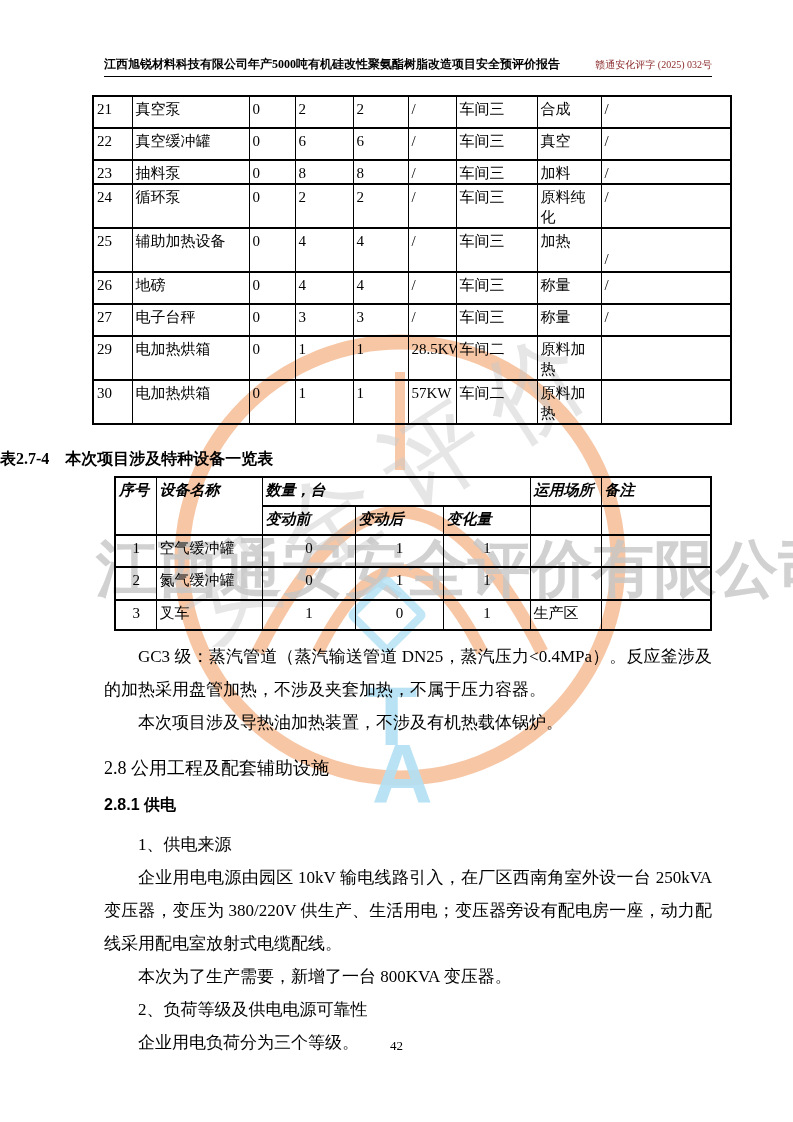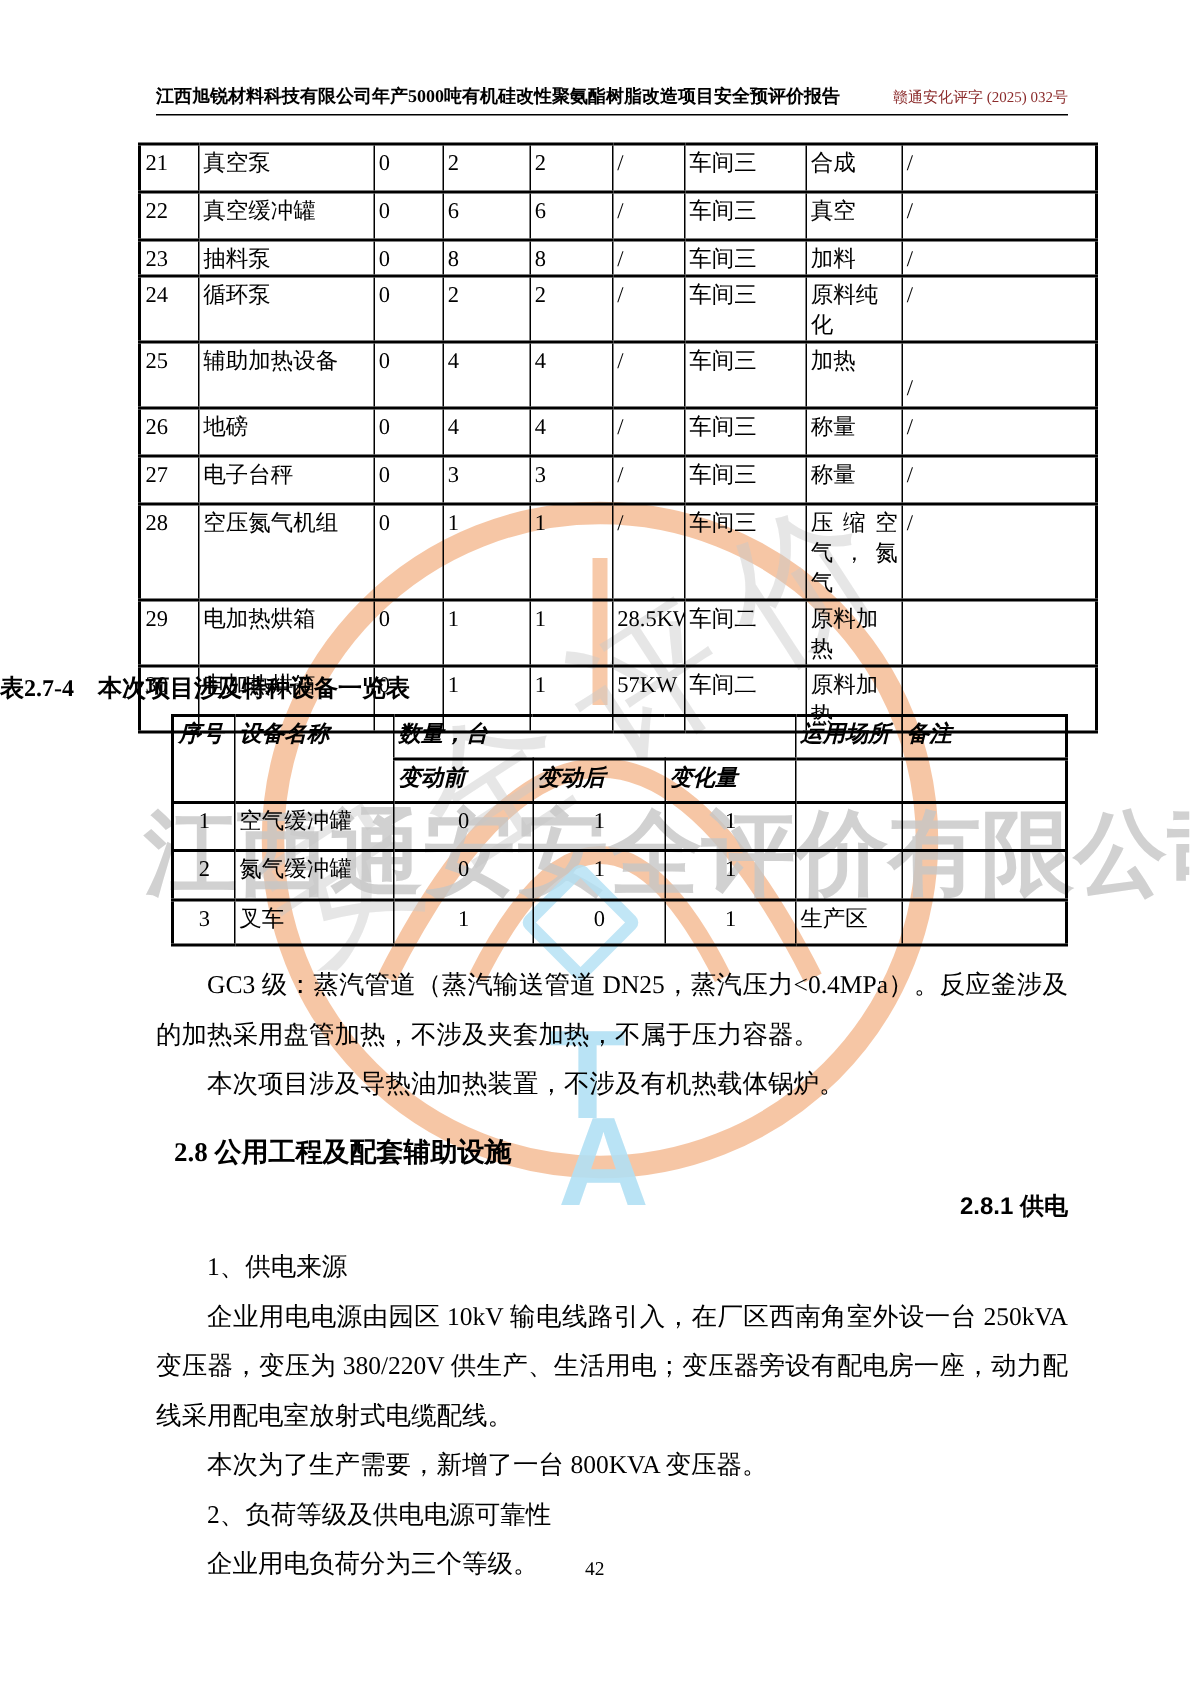--- a/index.html
+++ b/index.html
@@ -32,23 +32,23 @@
         font-size:15px;font-weight:normal;padding:2px 2px 0 3px;
         vertical-align:top;line-height:20px;overflow:hidden;text-align:left;}
   #table1{border:2px solid #000;}
   #table2{border:2px solid #000;}
   #table2 th{font-weight:bold;font-style:italic;}
   #table2 td.num, #table2 td.no{text-align:center;}
   .note-low{vertical-align:bottom;padding-bottom:2px;}
   .t2title{left:0;top:449px;width:793px;font-size:16px;font-weight:bold;}
   .bodytext{left:104px;top:640px;width:608px;font-size:17px;}
   .bodytext p{margin:0;line-height:33px;text-indent:2em;text-align:justify;}
-  .bodytext h2{font-size:18px;font-weight:bold;margin:16px 12px 10px;line-height:27px;}
+  .bodytext h2{font-size:18px;font-weight:normal;margin:16px 0 10px;line-height:27px;}
   .bodytext h3{font-size:16px;font-weight:bold;margin:0 0 10px;line-height:26px;
-               font-family:"Liberation Sans","DejaVu Sans",sans-serif;text-align:right;}
+               font-family:"Liberation Sans","DejaVu Sans",sans-serif;}
   .pageno{left:0;top:1038px;width:793px;text-align:center;font-size:13px;}
 </style>
 </head>
 <body>
 
 <div class="page">
 
   <svg class="wm wm-svg" width="793" height="1122" viewBox="0 0 793 1122">
     <circle cx="400" cy="560" r="218" fill="none" stroke="#f6c3a0" stroke-width="15" opacity="0.95"></circle>
     <path d="M 258 652 Q 400 372 542 652" fill="none" stroke="#f6c3a0" stroke-width="13" opacity="0.95"></path>
@@ -147,31 +147,20 @@
     </tr>
     <tr style="height:32px">
       <td>27</td>
       <td>电子台秤</td>
       <td>0</td>
       <td>3</td>
       <td>3</td>
       <td>/</td>
       <td>车间三</td>
       <td>称量</td>
-      <td>/</td>
-    </tr>
-    <tr style="height:43px">
-      <td>28</td>
-      <td>空压氮气机组</td>
-      <td>0</td>
-      <td>1</td>
-      <td>1</td>
-      <td>/</td>
-      <td>车间三</td>
-      <td style="text-align:justify">压缩空气，氮气</td>
       <td>/</td>
     </tr>
     <tr style="height:31px">
       <td>29</td>
       <td>电加热烘箱</td>
       <td>0</td>
       <td>1</td>
       <td>1</td>
       <td>28.5KW</td>
       <td>车间二</td>

